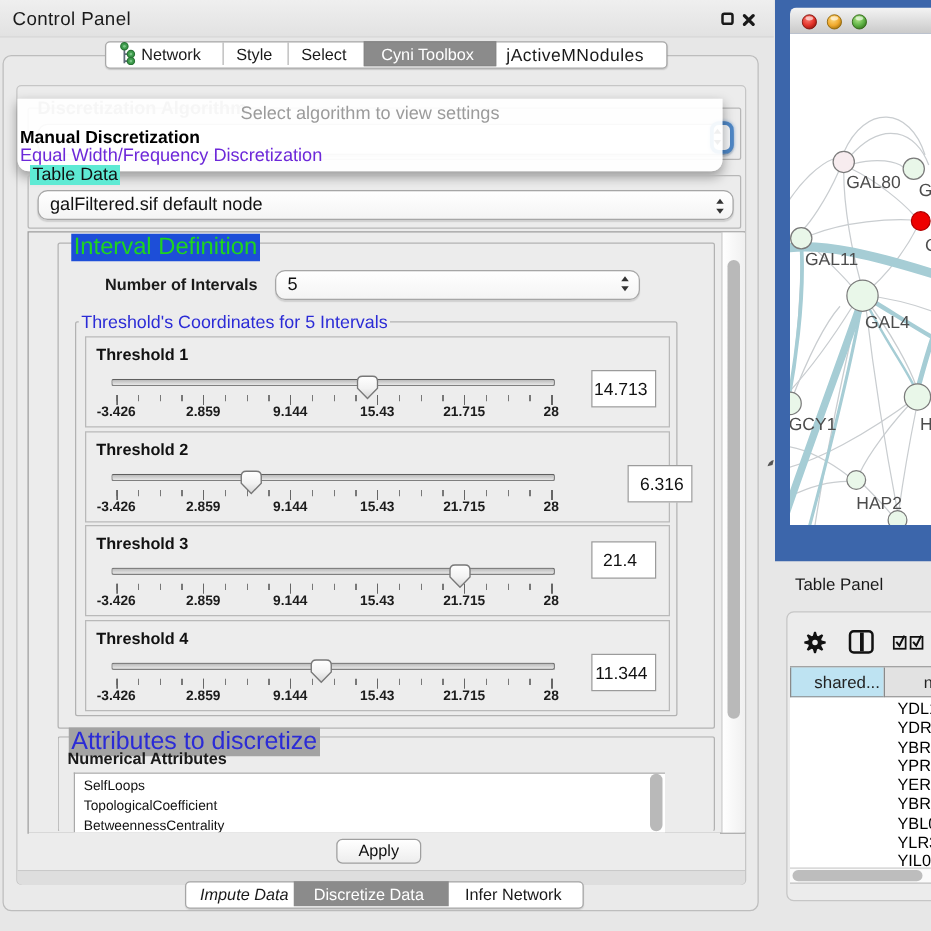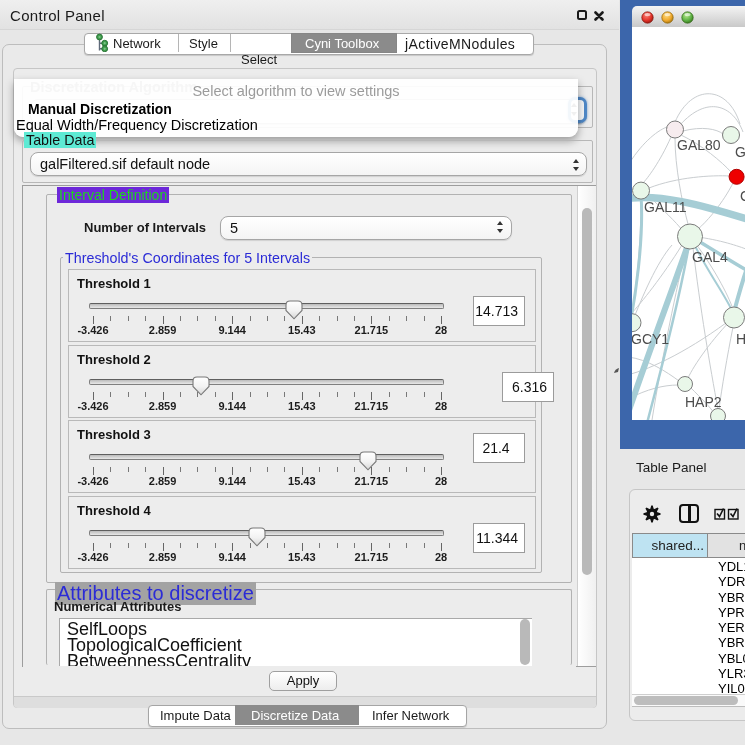--- a/index.html
+++ b/index.html
@@ -49,51 +49,51 @@
  <path d="M4.5,4 L4.5,17.5 M4.5,10.2 L9.7,10.2 M4.5,15.8 L9.7,15.8" stroke="#5f6a7a" stroke-width="1.4" fill="none"></path>
  <circle cx="4.5" cy="4" r="2.9" fill="#3f9e4d" stroke="#2a7436" stroke-width="1"></circle>
  <circle cx="9.7" cy="10.2" r="2.9" fill="#3f9e4d" stroke="#2a7436" stroke-width="1"></circle>
  <circle cx="9.7" cy="15.8" r="2.9" fill="#3f9e4d" stroke="#2a7436" stroke-width="1"></circle>
  <circle cx="4.5" cy="4" r="1.1" fill="#7cc487"></circle>
  <circle cx="9.7" cy="10.2" r="1.1" fill="#7cc487"></circle>
  <circle cx="9.7" cy="15.8" r="1.1" fill="#7cc487"></circle>
 </svg>
 <div class="abs t13" style="left:113px;top:36px;">Network</div>
 <div class="abs t13" style="left:189px;top:36px;">Style</div>
-<div class="abs t13" style="left:241px;top:52px;">Select</div>
+<div class="abs t13" style="left:241px;top:36px;">Select</div>
 <div class="abs t13" style="left:305px;top:36px;color:#fff;">Cyni Toolbox</div>
 <div class="abs" style="left:405px;top:36px;font-size:14px;color:#1a1a1a;letter-spacing:0.4px;">jActiveMNodules</div>
 
 <div class="fieldset" style="left:22px;top:86px;width:569px;height:40px;"></div>
 <div class="combo" style="left:30px;top:99px;width:555px;height:23px;"></div>
 <div class="abs" style="left:568px;top:97px;width:19px;height:26px;border:3px solid #4e87c6;border-radius:7px;box-sizing:border-box;background:#f4f6f8;box-shadow:0 0 3px rgba(78,135,198,0.7);"></div>
 <div class="abs arr arrup" style="left:571px;top:103px;"></div>
 <div class="abs arr arrdn" style="left:571px;top:112px;"></div>
 <div class="abs bold" style="left:30px;top:79px;font-size:14.5px;color:#7e7e7e;">Discretization Algorithm</div>
 
 <div class="abs" style="left:14px;top:79px;width:564px;height:58px;background:rgba(255,255,255,0.93);border-radius:0 0 9px 9px;box-shadow:0 4px 9px rgba(0,0,0,0.35);"></div>
 <div class="abs" style="left:14px;top:83px;width:564px;text-align:center;font-size:14.5px;color:#9b9b9b;">Select algorithm to view settings</div>
-<div class="abs bold" style="left:28px;top:101px;font-size:14px;color:#000;">Manual Discretization</div>
-<div class="abs" style="left:16px;top:117px;font-size:14.5px;color:#000000;">Equal Width/Frequency Discretization</div>
+<div class="abs bold" style="left:16px;top:101px;font-size:14px;color:#000;">Manual Discretization</div>
+<div class="abs" style="left:16px;top:117px;font-size:14.5px;color:#6d28d9;">Equal Width/Frequency Discretization</div>
 
 <div class="fieldset" style="left:22px;top:140px;width:569px;height:41px;"></div>
 <div class="legend" style="left:24px;top:132px;background:#5eead4;color:#111;">Table Data</div>
 <div class="combo" style="left:30px;top:152px;width:555px;height:22px;">
   <div class="ct">galFiltered.sif default node</div>
 </div>
 <div class="abs arr arrup" style="left:573px;top:159px;"></div>
 <div class="abs arr arrdn" style="left:573px;top:167px;"></div>
 
 <div class="abs" style="left:22px;top:185px;width:574px;height:482px;background:#ececec;border:1px solid #9d9d9d;box-sizing:border-box;overflow:hidden;"></div>
 
 <div class="abs" style="left:577px;top:186px;width:18px;height:480px;background:linear-gradient(90deg,#ffffff,#f0f0f0);border-left:1px solid #cfcfcf;"></div>
 <div class="abs" style="left:582px;top:208px;width:10px;height:367px;background:#b9b9b9;border-radius:5px;"></div>
 
 <div class="fieldset" style="left:46px;top:194px;width:524px;height:387px;border-color:#b2b2b2;"></div>
-<div class="legend" style="left:57px;top:187px;background:#6d28d9;color:#1fd41f;font-size:14px;">Interval Definition</div>
+<div class="legend" style="left:57px;top:187px;background:#1d4ed8;color:#1fd41f;font-size:19px;">Interval Definition</div>
 <div class="abs bold t13" style="left:84px;top:220px;">Number of Intervals</div>
 <div class="combo" style="left:220px;top:216px;width:290px;height:22px;">
   <div class="ct">5</div>
 </div>
 <div class="abs arr arrup" style="left:497px;top:221px;"></div>
 <div class="abs arr arrdn" style="left:497px;top:228.5px;"></div>
 
 <div class="fieldset" style="left:60px;top:257px;width:480px;height:314px;border-color:#b2b2b2;"></div>
 <div class="legend" style="left:63px;top:250px;background:#ececec;color:#2b2bd6;">Threshold's Coordinates for 5 Intervals</div>
 
@@ -187,31 +187,31 @@
       </linearGradient>
     </defs>
 <path d="M1,5 Q1,1 5,1 L13,1 Q17,1 17,5 L17,10.5 L9,18.8 L1,10.5 Z" fill="url(#thg3)" stroke="#787878" stroke-width="1.1"></path>
   </svg>
 <div class="vbox" style="left:473px;top:523px;">11.344</div>
 
 <div class="fieldset" style="left:46px;top:589px;width:524px;height:75px;border-color:#b2b2b2;border-bottom:none;"></div>
 <div class="legend" style="left:55px;top:582px;background:#a3a3a3;color:#2b2bd6;font-size:20px;">Attributes to discretize</div>
 <div class="abs bold t13" style="left:54px;top:599px;">Numerical Attributes</div>
 <div class="abs" style="left:59px;top:618px;width:473px;height:48px;background:#fff;border-top:1px solid #a9a9a9;border-left:1px solid #a9a9a9;box-sizing:border-box;overflow:hidden;">
-  <div style="font-size:18px;color:#111;padding:3px 0 0 7px;line-height:15.8px;">SelfLoops<br>TopologicalCoefficient<br>BetweennessCentrality</div>
+  <div style="font-size:11px;color:#111;padding:3px 0 0 7px;line-height:15.8px;">SelfLoops<br>TopologicalCoefficient<br>BetweennessCentrality</div>
 </div>
 <div class="abs" style="left:520px;top:619px;width:10px;height:46px;background:#b9b9b9;border-radius:5px;"></div>
 
 <div class="abs" style="left:23px;top:666px;width:553px;height:5px;background:#ececec;"></div>
 
 <div class="abs" style="left:269px;top:671px;width:68px;height:20px;background:linear-gradient(#ffffff,#ededed);border:1px solid #9f9f9f;border-radius:5px;box-sizing:border-box;text-align:center;font-size:13px;color:#111;line-height:18px;">Apply</div>
 
 <div class="abs" style="left:148px;top:705px;width:317px;height:20px;background:#fff;border:1px solid #a5a5a5;border-radius:4px;box-shadow:0 1px 1px rgba(0,0,0,0.12);"></div>
 <div class="abs" style="left:235px;top:705px;width:124px;height:20px;background:#8b8b8b;"></div>
-<div class="abs t13" style="left:160px;top:708px;">Impute Data</div>
+<div class="abs t13" style="left:160px;top:708px;font-style:italic;">Impute Data</div>
 <div class="abs t13" style="left:251px;top:708px;color:#fff;">Discretize Data</div>
 <div class="abs t13" style="left:372px;top:708px;">Infer Network</div>
 
 <svg class="abs" style="left:613px;top:367px;" width="8" height="8" viewBox="0 0 8 8">
     <path d="M1,6 Q2,2 6,1 L5,5 Z" fill="#555"></path>
   </svg>
 
 <div class="abs" style="left:620px;top:0;width:125px;height:449px;background:#3c66ab;"></div>
 <div class="abs" style="left:632px;top:6px;width:113px;height:21px;background:linear-gradient(#f4f4f4,#c9c9c9);border-bottom:1px solid #8c8c8c;border-radius:5px 0 0 0;"></div>
 <svg class="abs" style="left:641px;top:10.5px;" width="13" height="13" viewBox="0 0 13 13">

